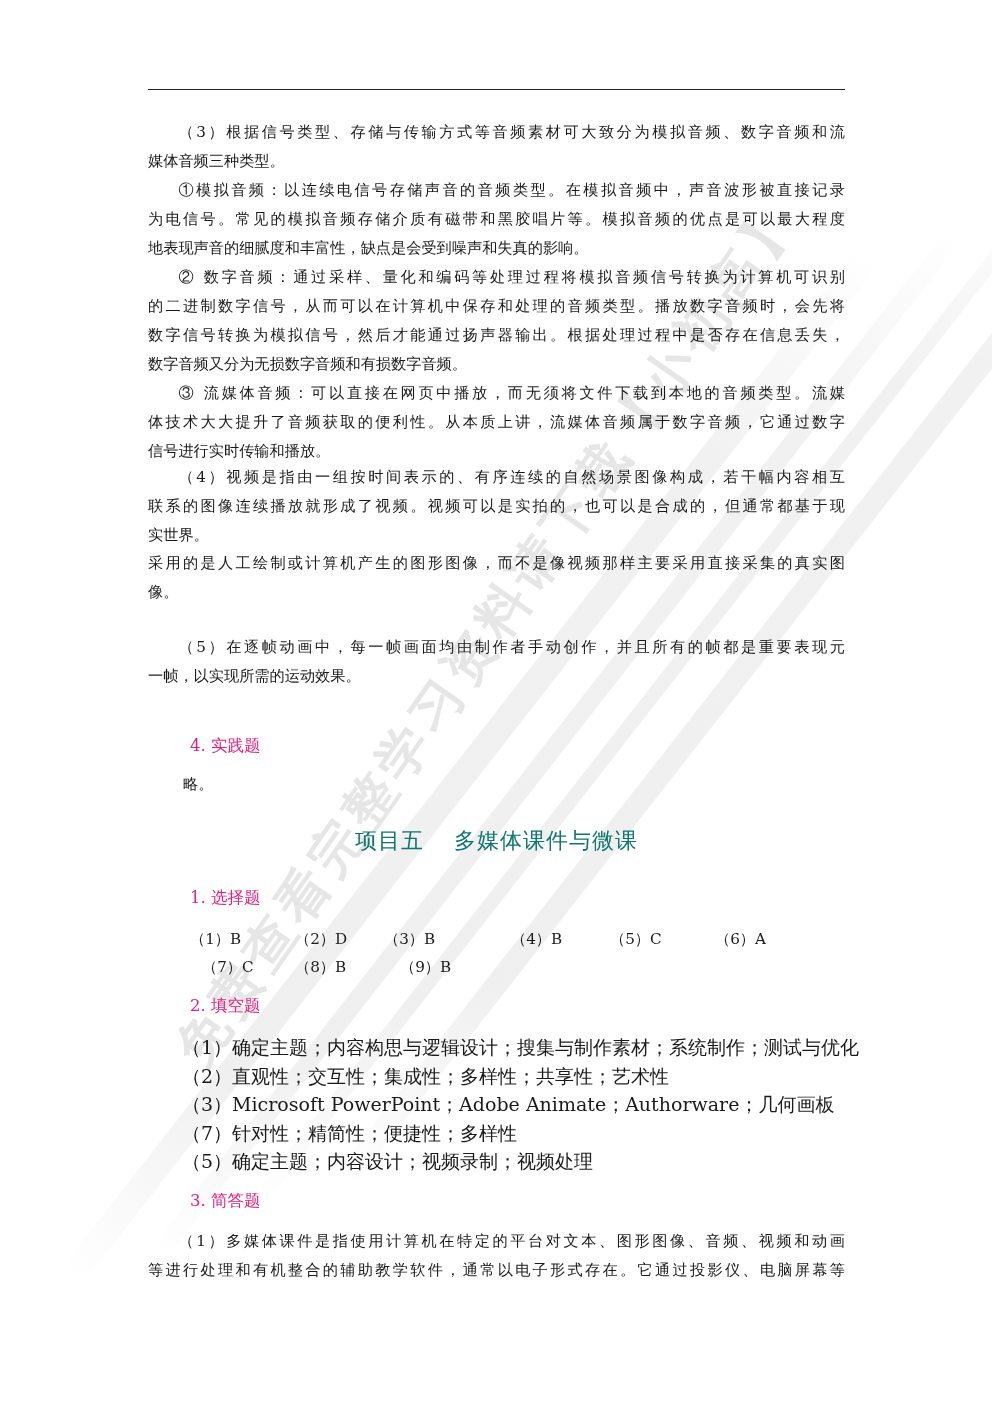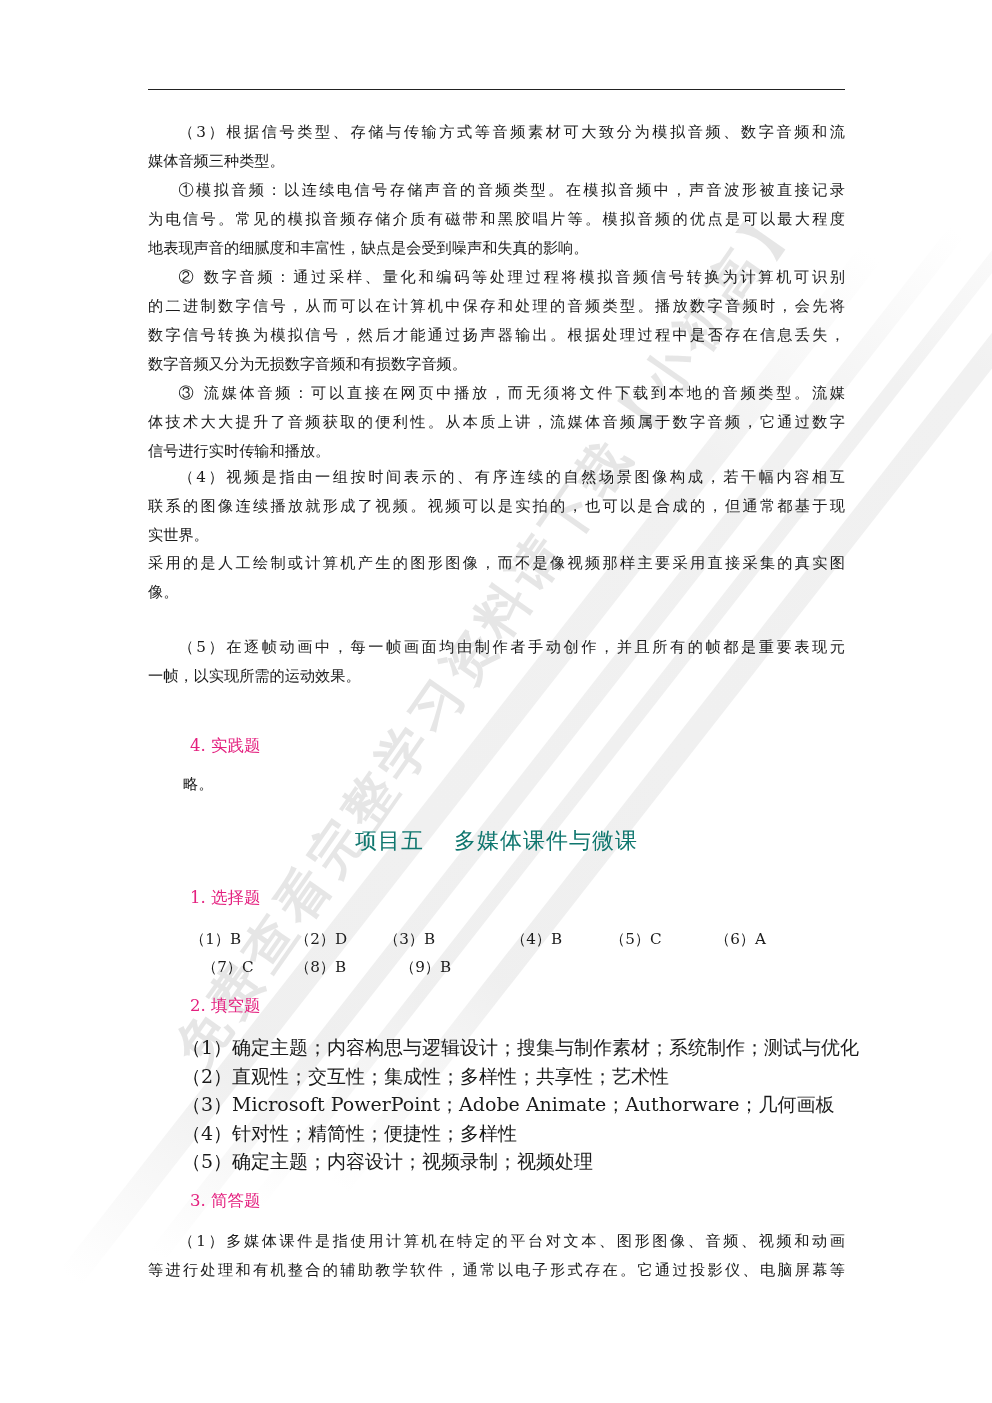--- a/index.html
+++ b/index.html
@@ -117,21 +117,21 @@
     <span class="ans" style="left:12px;">（7）C</span>
     <span class="ans" style="left:105px;">（8）B</span>
     <span class="ans" style="left:210px;">（9）B</span>
   </div>
 
   <div class="h-pink" style="left:42px; top:995px;">2.  填空题</div>
 
   <div class="fill-line" style="top:1033px;">（1）确定主题；内容构思与逻辑设计；搜集与制作素材；系统制作；测试与优化</div>
   <div class="fill-line" style="top:1062px;">（2）直观性；交互性；集成性；多样性；共享性；艺术性</div>
   <div class="fill-line" style="top:1090px;">（3）Microsoft PowerPoint；Adobe Animate；Authorware；几何画板</div>
-  <div class="fill-line" style="top:1119px;">（4）针对性；精简性；便捷性；多样性</div>
+  <div class="fill-line" style="top:1119px;">（7）针对性；精简性；便捷性；多样性</div>
   <div class="fill-line" style="top:1147px;">（5）确定主题；内容设计；视频录制；视频处理</div>
 
   <div class="h-pink" style="left:42px; top:1190px;">3.  简答题</div>
 
   <div class="p" style="top:1227px;">
     <span class="line">（1）多媒体课件是指使用计算机在特定的平台对文本、图形图像、音频、视频和动画</span>
     <span class="line" style="text-indent:0">等进行处理和有机整合的辅助教学软件，通常以电子形式存在。它通过投影仪、电脑屏幕等</span>
   </div>
 
 </div>

